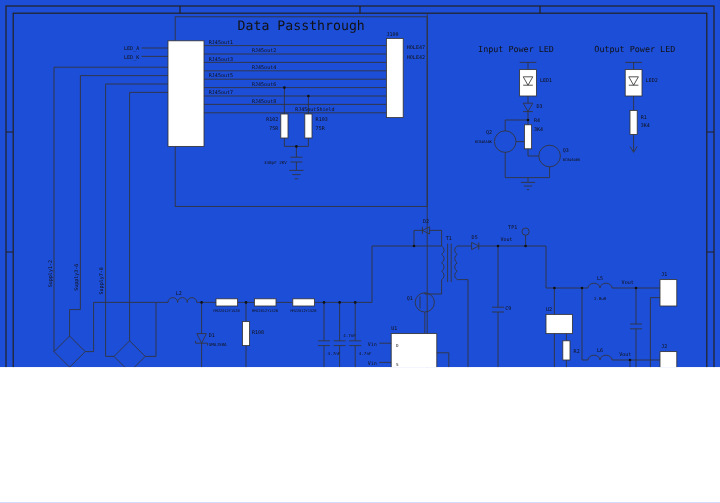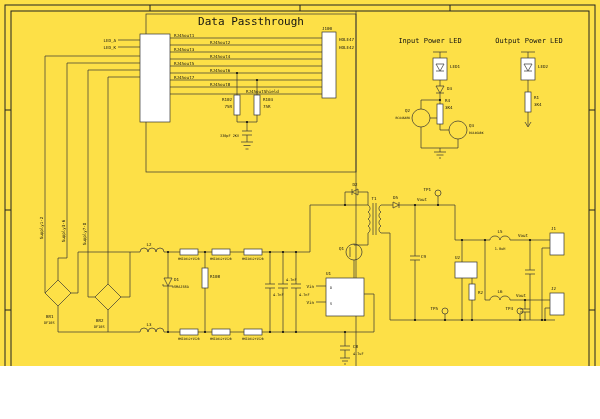--- a/index.html
+++ b/index.html
@@ -1,16 +1,16 @@
 <!DOCTYPE html>
 <html><head>
 <meta charset="utf-8">
 <style>
   html,body{margin:0;padding:0;background:#fff;}
-  .stage{position:relative;width:600px;height:366px;background:#fde047;font-family:"DejaVu Sans Mono",monospace;overflow:hidden;}
+  .stage{position:relative;width:600px;height:306px;background:#1d4ed8;font-family:"DejaVu Sans Mono",monospace;overflow:hidden;}
   svg{display:block;}
   svg text{fill:#111;font-family:"DejaVu Sans Mono",monospace;}
   .tb{font-family:"Liberation Sans",sans-serif;}
   .t3{font-size:3px}.t32{font-size:3.2px;fill:#555}.t35{font-size:3.5px}.t4{font-size:4.2px}
   .t45{font-size:4.5px}.t5{font-size:5px}.t55{font-size:5.5px}.t7{font-size:7px}.t11{font-size:11px}
   .ae{text-anchor:end}.am{text-anchor:middle}
   .g path,.g rect,.g circle,.g polygon{stroke:#333;fill:none;stroke-width:.7}
   .g rect.fillw{fill:#fff}
   .frame rect,.frame path{stroke:#222;fill:none;stroke-width:1}
   .dot circle{fill:#111;stroke:none}

